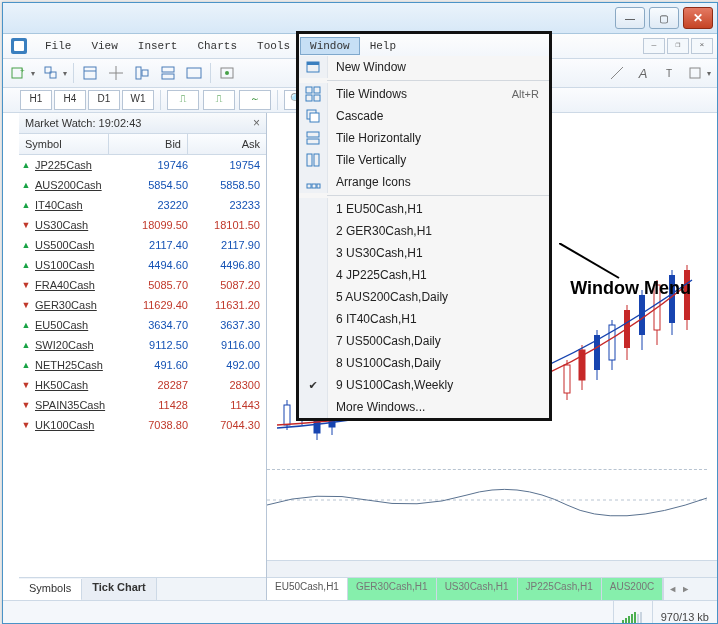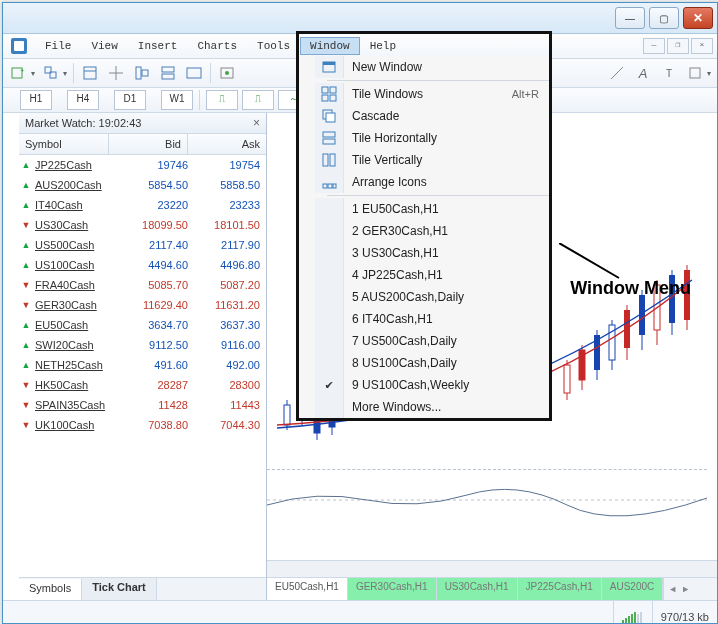--- a/index.html
+++ b/index.html
@@ -182,21 +182,21 @@
   color:#222;
 }
 .window-dropdown::before{
   content:"";
   position:absolute;
   left:-3px; right:-3px; top:-25px; height:25px;
   border:3px solid #111;
   border-bottom:0;
 }
 .dd-item {
-  display:flex; align-items:center; height:22px; padding-right:10px;margin-left:16px;
+  display:flex; align-items:center; height:22px; padding-right:10px;
 }
 .dd-icon-col{width:28px; height:22px; display:flex; align-items:center; justify-content:center; background:#eef1f5; border-right:1px solid #e0e5eb;}
 .dd-label{flex:1; padding-left:8px;}
 .dd-shortcut{color:#666; font-size:11px;}
 .dd-sep{height:1px; background:#d3d8de; margin:2px 0 2px 28px;}
 .dd-check{width:28px; text-align:center; color:#333; background:#eef1f5; border-right:1px solid #e0e5eb; height:22px; line-height:22px; font-size:11px;}
 .annotation {
   position:absolute;
   top: 165px;
   right: 26px;
@@ -315,21 +315,21 @@
     <div class="tbtn" style="font-size:10px;color:#666;">T</div>
     <div class="tbtn">
         <svg viewBox="0 0 16 16">
           <rect x="3" y="3" width="10" height="10" fill="none" stroke="#888"></rect>
         </svg>
       </div>
     <div class="dropdown-arrow">▾</div>
   </div>
 
   <div class="tf-row">
-    <div id="tf-buttons" style="display:flex;gap:15px;padding-left:13px;">
+    <div id="tf-buttons" style="display:flex;gap:2px;padding-left:13px;">
         <div class="tf-btn">H1</div>
         <div class="tf-btn">H4</div>
         <div class="tf-btn">D1</div>
         <div class="tf-btn">W1</div>
       </div>
     <div class="sep"></div>
     <div class="tf-btn" style="color:#2a8a2a;">⎍</div>
     <div class="tf-btn" style="color:#2a8a2a;">⎍</div>
     <div class="tf-btn" style="color:#2a8a2a;">～</div>
     <div class="sep"></div>

